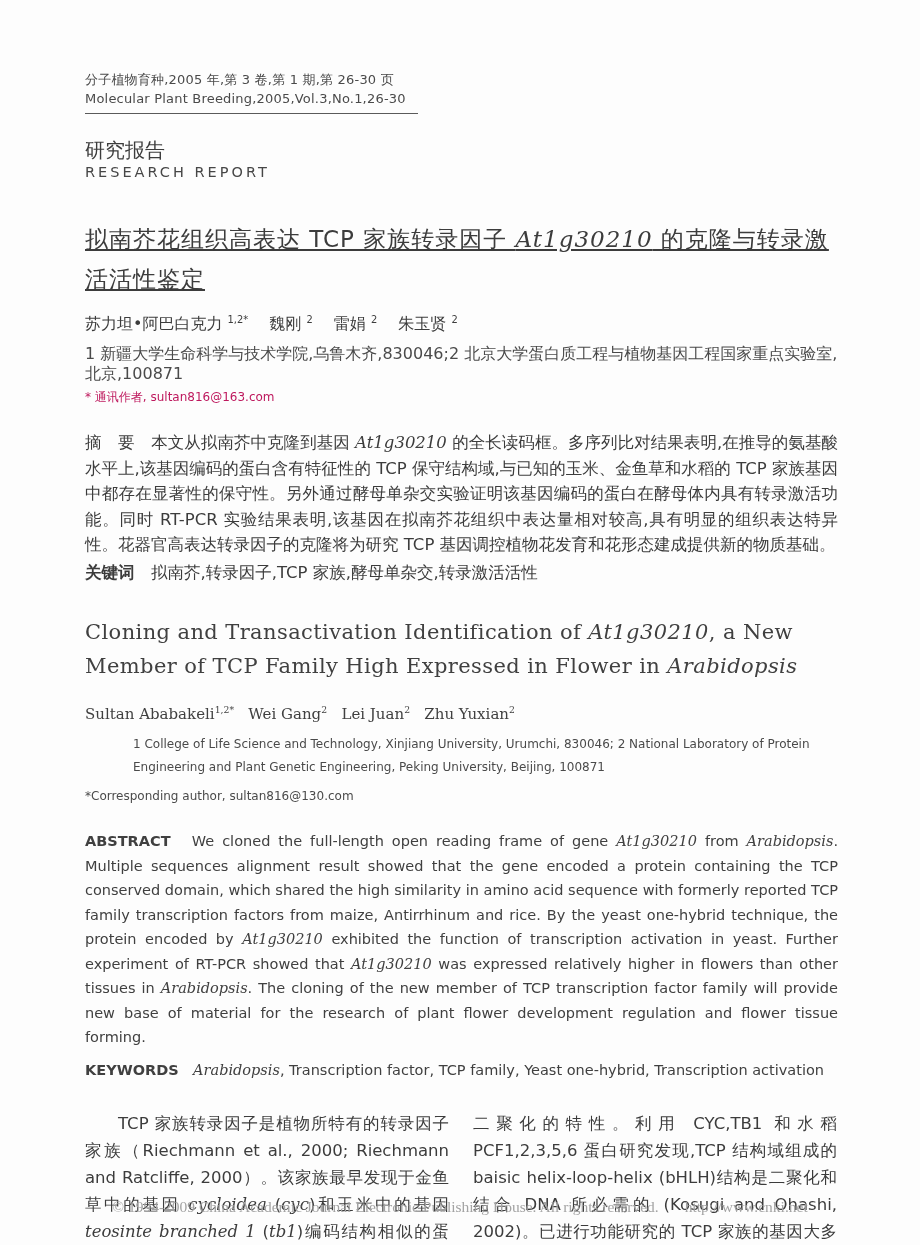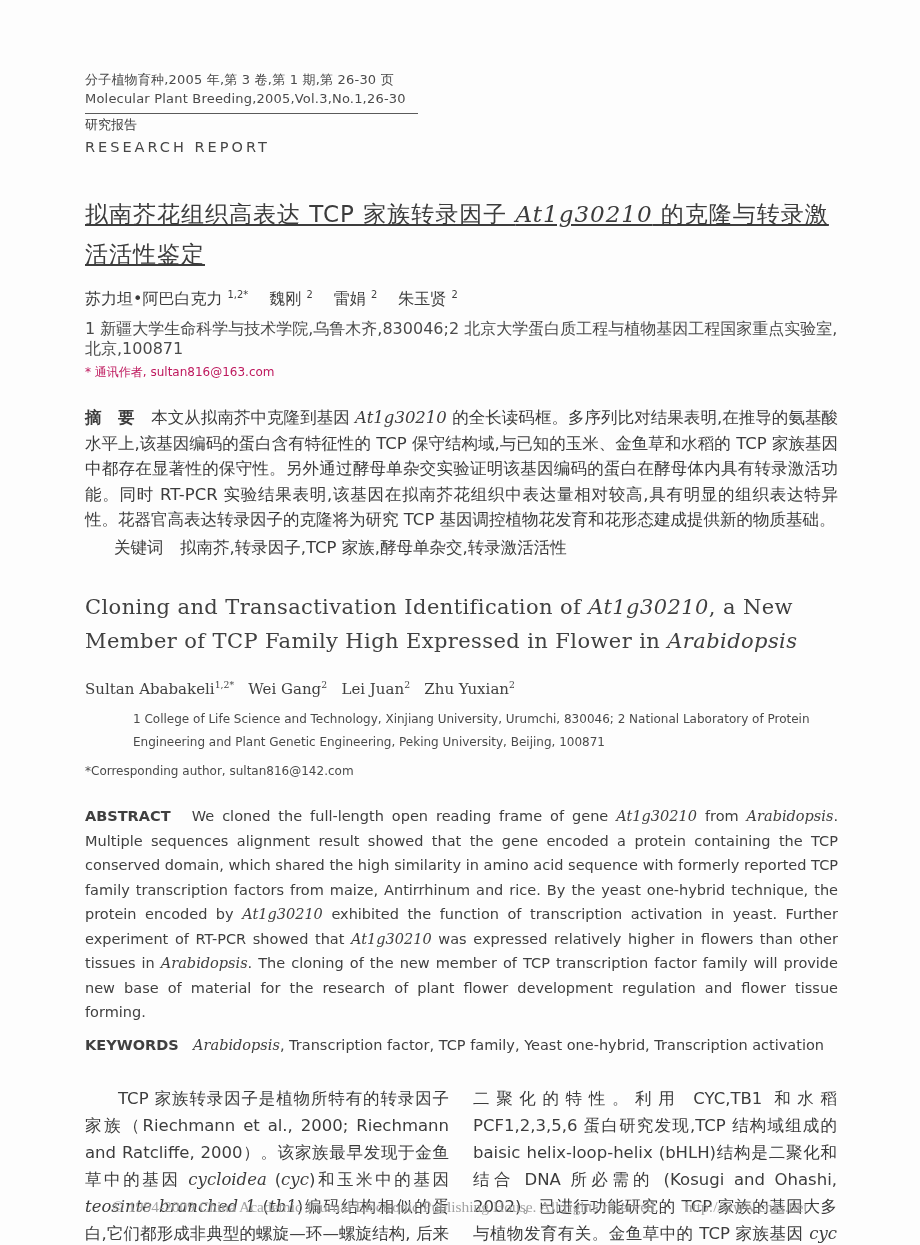--- a/index.html
+++ b/index.html
@@ -12,21 +12,21 @@
     color:#3c3c3c;
     overflow:hidden;
     box-sizing:border-box;
     padding:70px 82px 0 85px;
   }
   .serif{font-family:"DejaVu Serif","Liberation Serif",serif;}
   sup{font-size:0.62em;vertical-align:super;line-height:0;}
 
   .journal-line{font-size:13px;line-height:19px;color:#4a4a4a;letter-spacing:0.2px;}
   .header-rule{border:none;border-top:1.5px solid #5a5a5a;width:333px;margin:5px 0 0 0;}
-  .section-cn{font-size:13px;margin-top:0;line-height:22px;}
+  .section-cn{font-size:20px;margin-top:25px;line-height:22px;}
   .section-en{font-size:14.5px;letter-spacing:3px;line-height:22px;color:#464646;}
 
   .title-cn{font-size:23px;line-height:40px;margin-top:36px;font-weight:500;letter-spacing:1px;text-decoration:underline;}
   .authors-cn{font-size:16px;margin-top:15px;white-space:pre-wrap;}
   .affil{font-size:16px;line-height:20px;margin-top:9px;color:#4a4a4a;}
   .corr{font-size:12px;line-height:18px;margin-top:4px;color:#be185d;}
 
   .abstract-cn{font-size:16.5px;line-height:25.5px;margin-top:24px;text-align:justify;}
   .keywords-cn{font-size:16.5px;line-height:25.5px;margin-top:2px;}
 
@@ -62,28 +62,28 @@
 
   <div class="section-cn">研究报告</div>
   <div class="section-en">RESEARCH REPORT</div>
 
   <h1 class="title-cn" style="margin-bottom:0;">拟南芥花组织高表达 TCP 家族转录因子 <span class="serif" style="font-style: italic;">At1g30210</span> 的克隆与转录激活活性鉴定</h1>
 
   <div class="authors-cn">苏力坦•阿巴白克力 <sup>1,2*</sup>　 魏刚 <sup>2</sup>　 雷娟 <sup>2</sup>　 朱玉贤 <sup>2</sup></div>
   <div class="affil">1 新疆大学生命科学与技术学院,乌鲁木齐,830046;2 北京大学蛋白质工程与植物基因工程国家重点实验室,北京,100871</div>
   <div class="corr">* 通讯作者, sultan816@163.com</div>
 
-  <div class="abstract-cn"><span style="font-weight: bold;">摘　要</span>　本文从拟南芥中克隆到基因 <span class="serif" style="font-style: italic;">At1g30210</span> 的全长读码框。多序列比对结果表明,在推导的氨基酸水平上,该基因编码的蛋白含有特征性的 TCP 保守结构域,与已知的玉米、金鱼草和水稻的 TCP 家族基因中都存在显著性的保守性。另外通过酵母单杂交实验证明该基因编码的蛋白在酵母体内具有转录激活功能。同时 RT-PCR 实验结果表明,该基因在拟南芥花组织中表达量相对较高,具有明显的组织表达特异性。花器官高表达转录因子的克隆将为研究 TCP 基因调控植物花发育和花形态建成提供新的物质基础。</div>
-  <div class="keywords-cn"><span style="font-weight: normal; margin-left: 29px;">关键词</span>　拟南芥,转录因子,TCP 家族,酵母单杂交,转录激活活性</div>
+  <div class="abstract-cn"><span style="font-weight: normal;">摘　要</span>　本文从拟南芥中克隆到基因 <span class="serif" style="font-style: italic;">At1g30210</span> 的全长读码框。多序列比对结果表明,在推导的氨基酸水平上,该基因编码的蛋白含有特征性的 TCP 保守结构域,与已知的玉米、金鱼草和水稻的 TCP 家族基因中都存在显著性的保守性。另外通过酵母单杂交实验证明该基因编码的蛋白在酵母体内具有转录激活功能。同时 RT-PCR 实验结果表明,该基因在拟南芥花组织中表达量相对较高,具有明显的组织表达特异性。花器官高表达转录因子的克隆将为研究 TCP 基因调控植物花发育和花形态建成提供新的物质基础。</div>
+  <div class="keywords-cn"><span style="font-weight: bold;">关键词</span>　拟南芥,转录因子,TCP 家族,酵母单杂交,转录激活活性</div>
 
   <div class="title-en serif">Cloning and Transactivation Identification of <span class="serif" style="font-style: italic;">At1g30210</span>, a New Member of TCP Family High Expressed in Flower in <span class="serif" style="font-style: italic;">Arabidopsis</span></div>
 
   <div class="authors-en serif">Sultan Ababakeli<sup>1,2*</sup>   Wei Gang<sup>2</sup>   Lei Juan<sup>2</sup>   Zhu Yuxian<sup>2</sup></div>
   <div class="affil-en">1 College of Life Science and Technology, Xinjiang University, Urumchi, 830046; 2 National Laboratory of Protein Engineering and Plant Genetic Engineering, Peking University, Beijing, 100871</div>
-  <div class="corr-en">*Corresponding author, sultan816@142.com</div>
+  <div class="corr-en">*Corresponding author, sultan816@130.com</div>
 
   <div class="abstract-en"><span style="font-weight: bold;">ABSTRACT</span>　We cloned the full-length open reading frame of gene <span class="serif" style="font-style: italic;">At1g30210</span> from <span class="serif" style="font-style: italic;">Arabidopsis</span>. Multiple sequences alignment result showed that the gene encoded a protein containing the TCP conserved domain, which shared the high similarity in amino acid sequence with formerly reported TCP family transcription factors from maize, Antirrhinum and rice. By the yeast one-hybrid technique, the protein encoded by <span class="serif" style="font-style: italic;">At1g30210</span> exhibited the function of transcription activation in yeast. Further experiment of RT-PCR showed that <span class="serif" style="font-style: italic;">At1g30210</span> was expressed relatively higher in flowers than other tissues in <span class="serif" style="font-style: italic;">Arabidopsis</span>. The cloning of the new member of TCP transcription factor family will provide new base of material for the research of plant flower development regulation and flower tissue forming.</div>
   <div class="keywords-en"><span style="font-weight: bold;">KEYWORDS</span>　<span class="serif" style="font-style: italic;">Arabidopsis</span>, Transcription factor, TCP family, Yeast one-hybrid, Transcription activation</div>
 
   <div class="body-cols">
     <div class="col">
       <p class="indent">TCP 家族转录因子是植物所特有的转录因子家族（Riechmann et al., 2000; Riechmann and Ratcliffe, 2000）。该家族最早发现于金鱼草中的基因 <span class="serif" style="font-style: italic;">cycloidea</span> (<span class="serif" style="font-style: italic;">cyc</span>)和玉米中的基因 <span class="serif" style="font-style: italic;">teosinte branched 1</span> (<span class="serif" style="font-style: italic;">tb1</span>)编码结构相似的蛋白,它们都形成非典型的螺旋—环—螺旋结构, 后来在水稻 PCF DNA 结合蛋白中也发现这种蛋白结构的存在 (Cubas et al., 1999; Doebley et al., 1997; Kosugi and Ohashi, 1997; Luo et al., 1996;1999)。TCP 家族的蛋白具有结合 DNA 和</p>
     </div>
     <div class="col">
       <p>二聚化的特性。利用 CYC,TB1 和水稻 PCF1,2,3,5,6 蛋白研究发现,TCP 结构域组成的 baisic helix-loop-helix (bHLH)结构是二聚化和结合 DNA 所必需的 (Kosugi and Ohashi, 2002)。已进行功能研究的 TCP 家族的基因大多与植物发育有关。金鱼草中的 TCP 家族基因 <span class="serif" style="font-style: italic;">cyc</span> 与 <span class="serif" style="font-style: italic;">dich</span> 对花的发育有影响很大,这两个基因的同时突变会使原本两侧对称的花 S 的结构变为半辐射对称 (Coen, 1996; Luo et al., 1996)。玉米中  基因有抑制侧枝生长和雄花形成</p>

